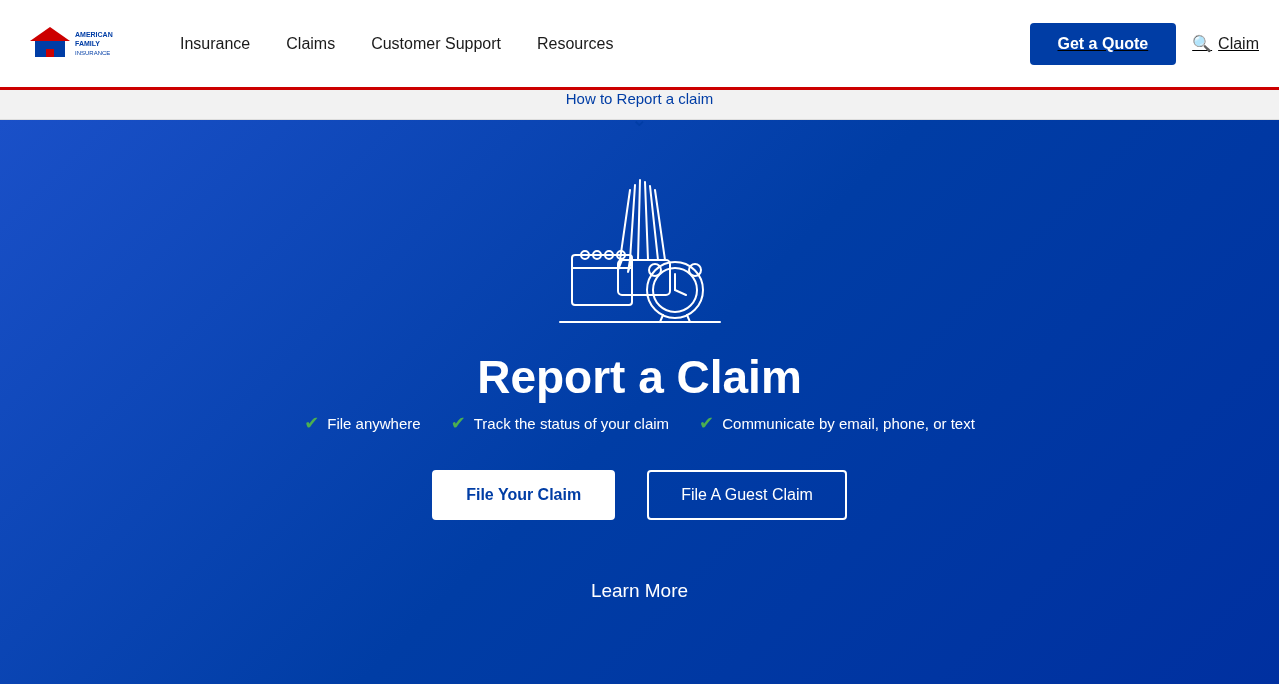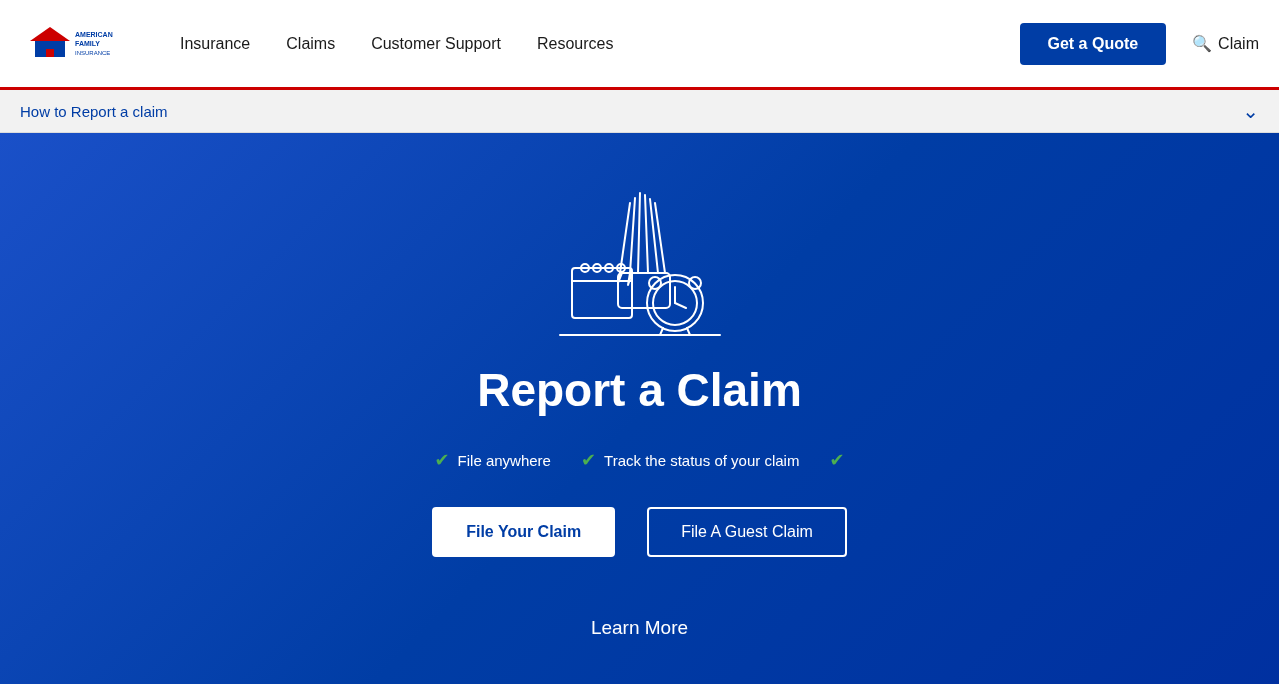--- a/index.html
+++ b/index.html
@@ -40,22 +40,23 @@
       color: #1a1a1a;
       text-decoration: none;
       font-size: 16px;
       font-weight: 500;
       cursor: pointer;
     }
 
     .header-actions {
       display: flex;
       align-items: center;
-      gap: 26px;
+      gap: 16px;
       margin-left: auto;
+      text-decoration: underline;
     }
 
     .get-quote-btn {
       background-color: #003DA5;
       color: #fff;
       border: none;
       border-radius: 4px;
       padding: 12px 28px;
       font-size: 16px;
       font-weight: bold;
@@ -72,25 +73,26 @@
       font-size: 16px;
       color: #1a1a1a;
       cursor: pointer;
       font-weight: 500;
     }
 
     
     .subnav {
       background: #f2f2f2;
       border-bottom: 1px solid #ddd;
-      height: 43px;
+      height: 30px;
       display: flex;
       align-items: center;
       padding: 0 20px;
       justify-content: space-between;
+      flex-direction: column;
     }
 
     .subnav-label {
       color: #003DA5;
       font-size: 15px;
       font-weight: 500;
       cursor: pointer;
     }
 
     .subnav-chevron {
@@ -115,21 +117,21 @@
     .hero-illustration {
       width: 280px;
       height: 180px;
       margin-bottom: 20px;
     }
 
     .hero-title {
       color: #fff;
       font-size: 46px;
       font-weight: bold;
-      margin-bottom: 32px;
+      margin-bottom: 8px;
     }
 
     .hero-features {
       display: flex;
       align-items: center;
       gap: 30px;
       margin-bottom: 36px;
       flex-wrap: wrap;
       justify-content: center;
     }
@@ -269,20 +271,21 @@
     <div class="hero-feature">
       <span class="check-icon">✔</span>
       <span>File anywhere</span>
     </div>
     <div class="hero-feature">
       <span class="check-icon">✔</span>
       <span>Track the status of your claim</span>
     </div>
     <div class="hero-feature">
       <span class="check-icon">✔</span>
+      <span>Communicate by email, phone, or text</span>
     </div>
   </div>
 
   <div class="hero-buttons">
     <button class="btn-file-claim">File Your Claim</button>
     <button class="btn-guest-claim">File A Guest Claim</button>
   </div>
 
   <span class="learn-more">Learn More</span>
 </section>

